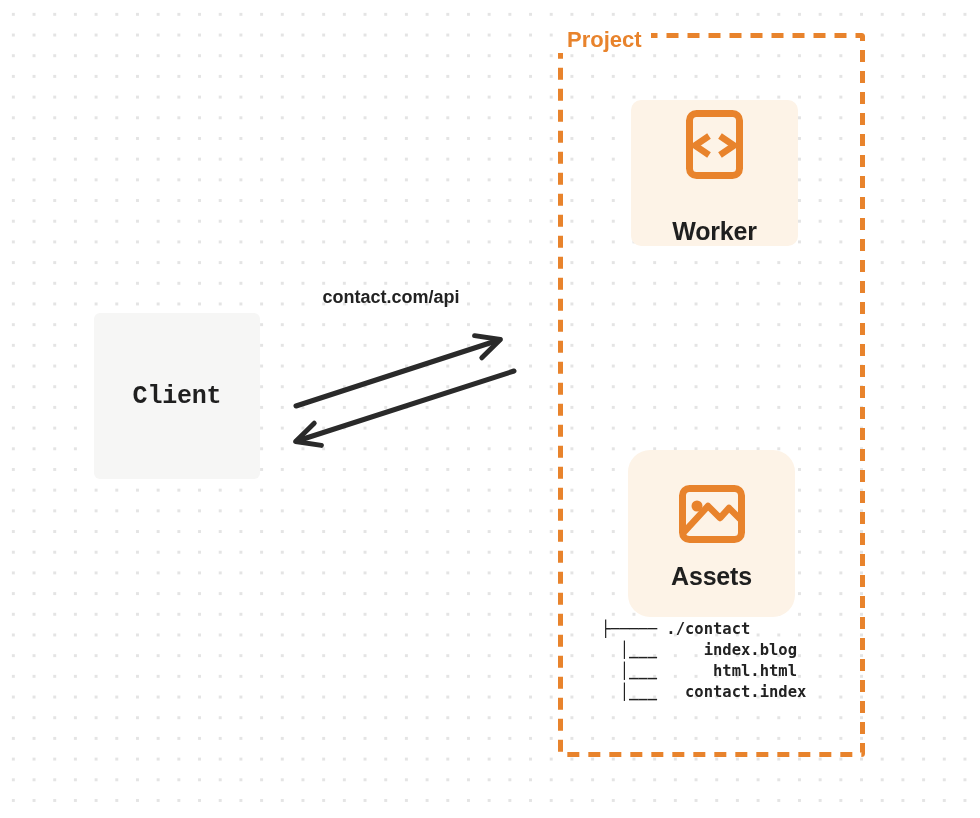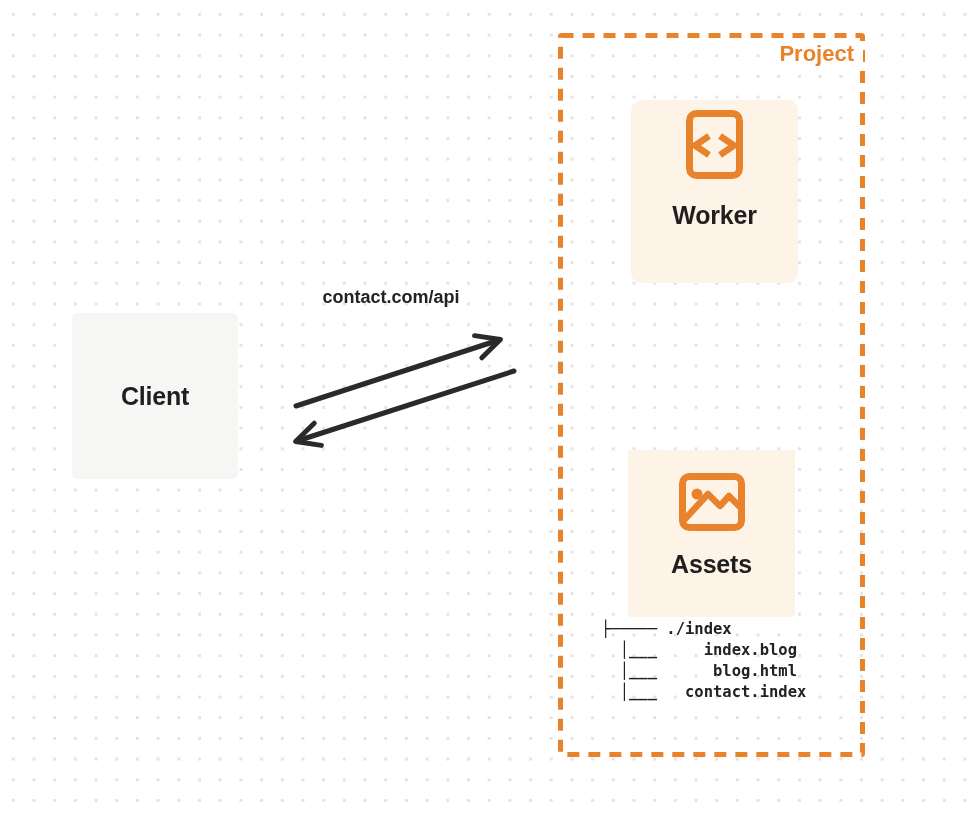--- a/index.html
+++ b/index.html
@@ -22,43 +22,43 @@
     background-position:3px 4px;
   }
   .overlay{position:absolute;left:0;top:0;}
   .project-border{fill:none;stroke:var(--accent);stroke-width:5;stroke-dasharray:12 9;}
   .arrow{stroke:var(--arrow);stroke-width:5;stroke-linecap:round;fill:none;}
 
   .node{position:absolute;display:flex;flex-direction:column;align-items:center;box-sizing:border-box;}
   .node .label{font-weight:700;font-size:25px;color:var(--text);letter-spacing:-0.2px;}
 
   .client{
-    left:72px;top:313px;width:166px;height:166px;
-    background:var(--client-fill);border-radius:6px;justify-content:center;
+    left:94px;top:313px;width:166px;height:166px;
+    background:var(--client-fill);border-radius:6px;justify-content:center;font-family:Liberation Mono, monospace;
   }
   .worker{
-    left:631px;top:100px;width:167px;height:183px;
-    background:var(--node-fill);border-radius:10px;padding-top:10px;
+    left:631px;top:100px;width:167px;height:146px;
+    background:var(--node-fill);border-radius:10px;padding-top:10px;justify-content:space-between;
   }
   .worker .icon{margin-bottom:22px;}
   .assets{
     left:628px;top:450px;width:167px;height:167px;
-    background:var(--node-fill);border-radius:2px;padding-top:23px;
+    background:var(--node-fill);border-radius:22px;padding-top:35px;
   }
   .assets .icon{margin-bottom:19px;}
 
   .icon .stroke{stroke:var(--accent);fill:none;}
   .icon .fill{fill:var(--accent);stroke:none;}
 
   .request-label{
     position:absolute;left:280px;top:287px;width:222px;
     text-align:center;font-weight:700;font-size:18px;color:#222;
   }
   .project-label-wrap{
-    position:absolute;left:558px;top:27px;width:305px;text-align:right;margin-top:14px;
+    position:absolute;left:558px;top:27px;width:305px;text-align:left;
   }
   .project-label{
     display:inline-block;background:#ffffff;padding:0 9px;
     font-weight:700;font-size:22px;line-height:26px;color:var(--accent);
   }
   .tree{
     position:absolute;left:601px;top:619px;
     font-family:"DejaVu Sans Mono",monospace;
     font-size:15.5px;line-height:21px;color:#222;font-weight:700;
   }
@@ -102,19 +102,19 @@
   <div class="node assets">
     <svg class="icon" width="66" height="58" viewBox="0 0 66 58">
       <rect class="stroke" x="3.5" y="3.5" width="59" height="51" rx="7" stroke-width="7"></rect>
       <circle class="fill" cx="18" cy="21" r="5.5"></circle>
       <path class="stroke" d="M6 46 L29 21 L41 33 L50 23 L61 34" stroke-width="6.5" stroke-linejoin="round" stroke-linecap="round"></path>
     </svg>
     <span class="label">Assets</span>
   </div>
 
   <div class="tree">
-    <div>├───── ./index</div>
+    <div>├───── ./contact</div>
     <div>  │___     index.blog</div>
-    <div>  │___      blog.html</div>
+    <div>  │___      html.html</div>
     <div>  │___   contact.index</div>
   </div>
 
 </div>
 
 </body></html>

